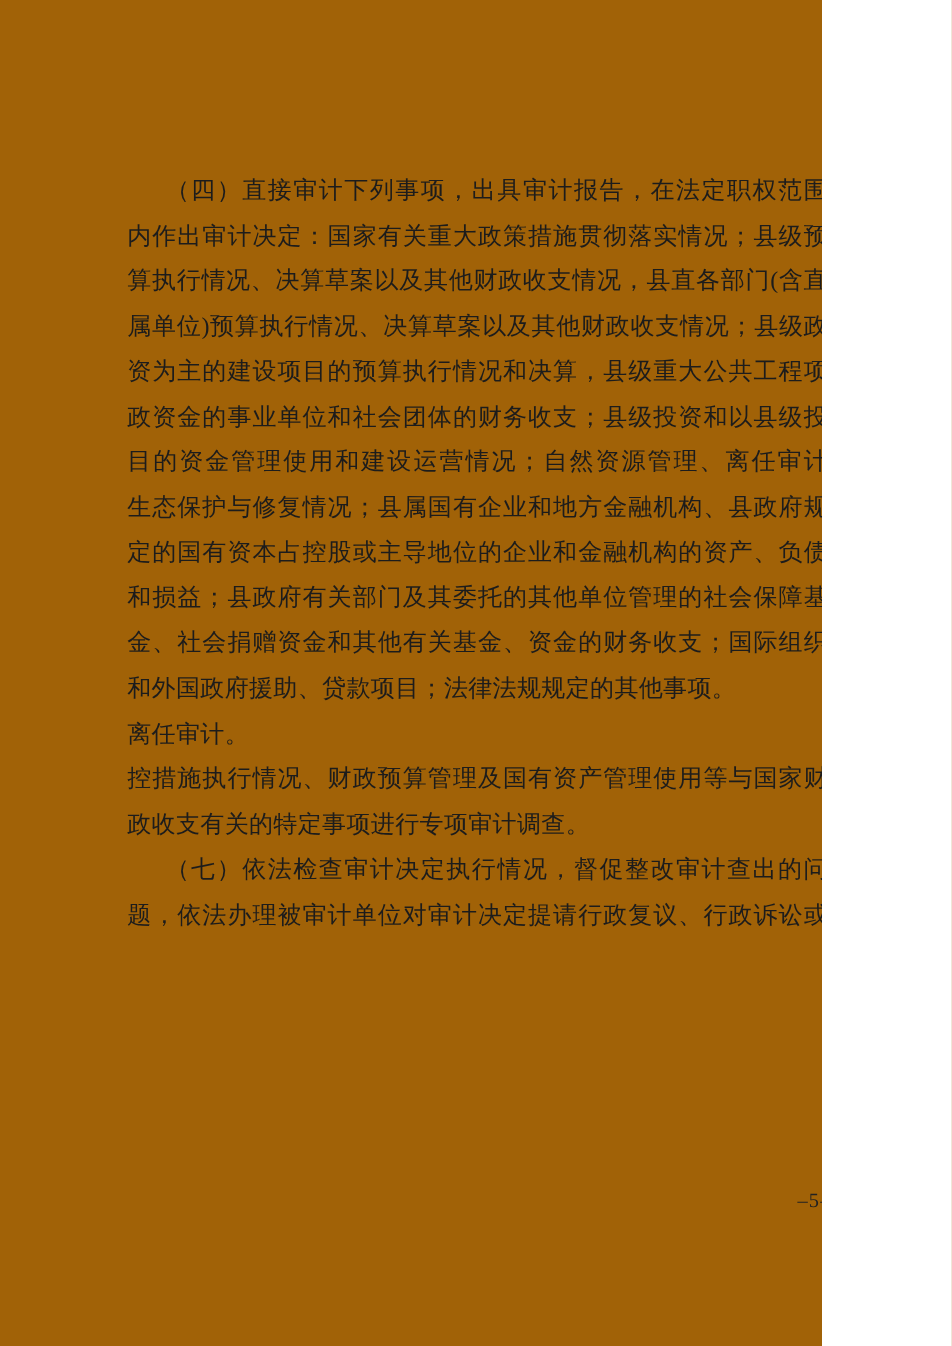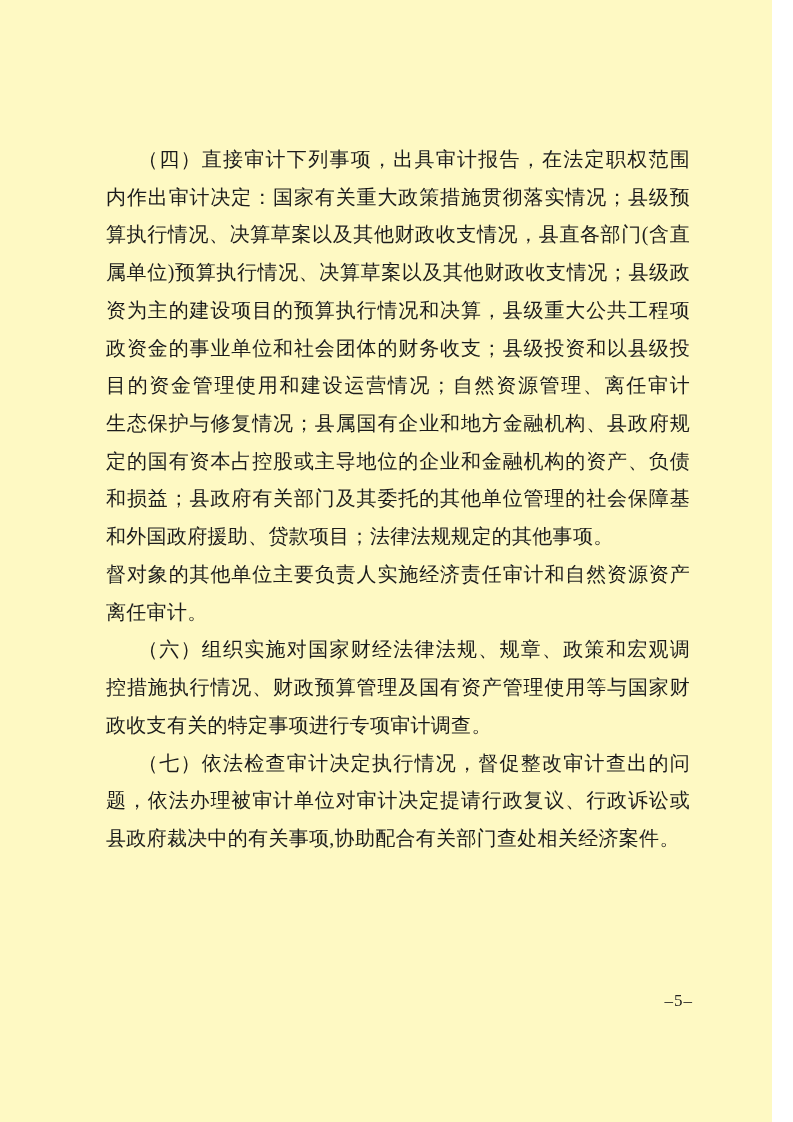--- a/index.html
+++ b/index.html
@@ -2,23 +2,23 @@
 <html><head>
 <meta charset="utf-8">
 <style>
   html, body {
     margin: 0;
     padding: 0;
     background: #ffffff;
   }
   .page {
     position: relative;
-    width: 772px;
+    width: 685px;
     height: 1122px;
-    background: #fef9c3;
+    background: #a16207;
     overflow: hidden;
     font-family: "Liberation Serif", serif;
     color: #1c1c1c;
   }
   .text-block {
     position: absolute;
     top: 141px;
     left: 106px;
     width: 584px;
   }
@@ -61,24 +61,22 @@
     <div class="line indent fill">（四）直接审计下列事项，出具审计报告，在法定职权范围</div>
     <div class="line fill">内作出审计决定：国家有关重大政策措施贯彻落实情况；县级预</div>
     <div class="line fill">算执行情况、决算草案以及其他财政收支情况，县直各部门(含直</div>
     <div class="line fill">属单位)预算执行情况、决算草案以及其他财政收支情况；县级政</div>
     <div class="line fill">资为主的建设项目的预算执行情况和决算，县级重大公共工程项</div>
     <div class="line fill">政资金的事业单位和社会团体的财务收支；县级投资和以县级投</div>
     <div class="line fill">目的资金管理使用和建设运营情况；自然资源管理、离任审计</div>
     <div class="line fill">生态保护与修复情况；县属国有企业和地方金融机构、县政府规</div>
     <div class="line fill">定的国有资本占控股或主导地位的企业和金融机构的资产、负债</div>
     <div class="line fill">和损益；县政府有关部门及其委托的其他单位管理的社会保障基</div>
+    <div class="line fill">金、社会捐赠资金和其他有关基金、资金的财务收支；国际组织</div>
     <div class="line last">和外国政府援助、贷款项目；法律法规规定的其他事项。</div>
-    <div class="line fill">督对象的其他单位主要负责人实施经济责任审计和自然资源资产</div>
     <div class="line last">离任审计。</div>
-    <div class="line indent fill">（六）组织实施对国家财经法律法规、规章、政策和宏观调</div>
     <div class="line fill">控措施执行情况、财政预算管理及国有资产管理使用等与国家财</div>
     <div class="line last">政收支有关的特定事项进行专项审计调查。</div>
     <div class="line indent fill">（七）依法检查审计决定执行情况，督促整改审计查出的问</div>
     <div class="line fill">题，依法办理被审计单位对审计决定提请行政复议、行政诉讼或</div>
-    <div class="line last">县政府裁决中的有关事项,协助配合有关部门查处相关经济案件。</div>
   </div>
   <div class="page-number">–5–</div>
 </div>
 
 </body></html>

